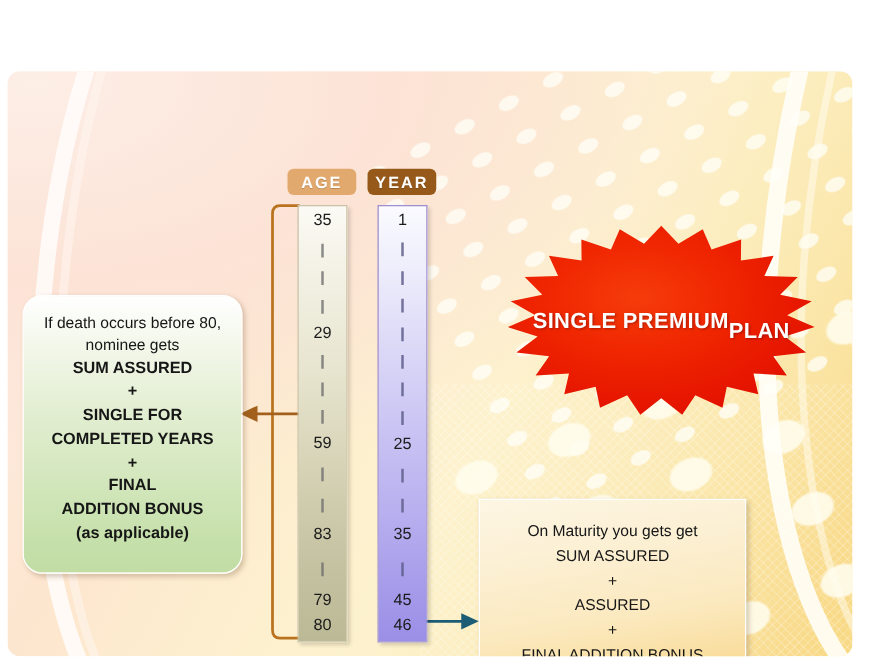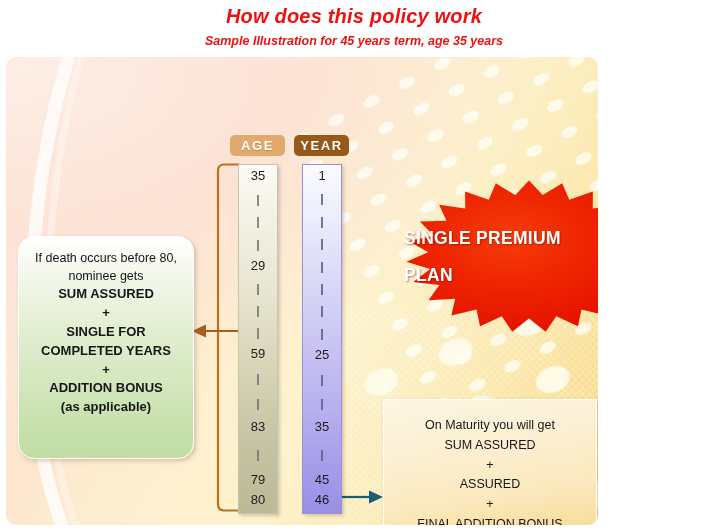--- a/index.html
+++ b/index.html
@@ -18,21 +18,21 @@
     font-size:20px;font-weight:bold;font-style:italic;color:#ee1111;
     letter-spacing:.2px;
   }
   .subtitle{
     position:absolute;left:0;top:34px;width:708px;text-align:center;
     font-size:12.5px;font-weight:bold;font-style:italic;color:#ee1111;
   }
 
   
   .stage{
-    position:absolute;left:6px;top:57px;width:592px;height:468px;
+    position:absolute;left:6px;top:57px;width:676px;height:468px;
     border-radius:10px;overflow:hidden;
     background:
       radial-gradient(150% 120% at 3% 2%, #fdeee6 0%, #fce3d6 28%, rgba(252,227,214,0) 58%),
       linear-gradient(118deg,
         #fdeee8 0%,
         #fdeade 14%,
         #fde6cf 27%,
         #fdeccf 38%,
         #fdf0cf 48%,
         #fdf2cd 58%,
@@ -126,36 +126,32 @@
   .ln{line-height:1.45;}
   .ln.norm{font-size:12.5px;}
   .ln.bold{font-size:13px;font-weight:bold;}
   .ln.plus{font-size:13px;font-weight:bold;}
   .box-maturity .ln{font-size:12.5px;font-weight:normal;line-height:1.58;}
 
   
   .burst{position:absolute;left:398px;top:122px;width:250px;height:155px;}
   .burst-text{
     position:absolute;left:398px;top:122px;width:250px;height:155px;
-    display:flex;flex-direction:column;align-items:flex-start;justify-content:center;
+    display:flex;align-items:center;justify-content:center;
     color:#ffffff;font-weight:bold;font-size:17.5px;letter-spacing:.3px;
     text-shadow:1px 1px 2px rgba(90,0,0,.45);
     pointer-events:none;
   }
   .burst-text .l2{margin-top:16px;}
 </style>
 </head>
 <body>
 
 <div id="root">
 
-  <div class="header">
-    <div class="title">How does this policy work</div>
-    <div class="subtitle">Sample Illustration for 45 years term, age 35 years</div>
-  </div>
 
   <div class="stage">
 
     <div class="dots-a"></div>
     <div class="hatch"></div>
     <div class="dots-b"></div>
 
     <svg class="swoosh" viewBox="0 0 696 468">
       <path d="M 66 -10 C 36 80 22 190 26 300 C 29 384 44 440 60 478" fill="none" stroke="#fffdfb" stroke-width="13" opacity=".85"></path>
       <path d="M 78 -10 C 50 86 38 196 42 306 C 45 388 58 442 74 478" fill="none" stroke="#fff6f1" stroke-width="7" opacity=".55"></path>
@@ -217,26 +213,27 @@
       </div>
 
     <div class="box box-death" id="death-box">
         <div class="ln norm">If death occurs before 80,</div>
         <div class="ln norm">nominee gets</div>
         <div class="ln bold">SUM ASSURED</div>
         <div class="ln plus">+</div>
         <div class="ln bold">SINGLE FOR</div>
         <div class="ln bold">COMPLETED YEARS</div>
         <div class="ln plus">+</div>
+        <div class="ln bold">FINAL</div>
         <div class="ln bold">ADDITION BONUS</div>
         <div class="ln bold">(as applicable)</div>
       </div>
 
     <div class="box box-maturity" id="maturity-box">
-        <div class="ln norm">On Maturity you will get</div>
+        <div class="ln norm">On Maturity you gets get</div>
         <div class="ln norm">SUM ASSURED</div>
         <div class="ln norm">+</div>
         <div class="ln norm">ASSURED</div>
         <div class="ln norm">+</div>
         <div class="ln norm">FINAL ADDITION BONUS</div>
       </div>
 
     <svg class="burst" viewBox="0 0 250 155">
       <defs>
         <radialGradient id="bg1" cx="42%" cy="38%" r="72%">

